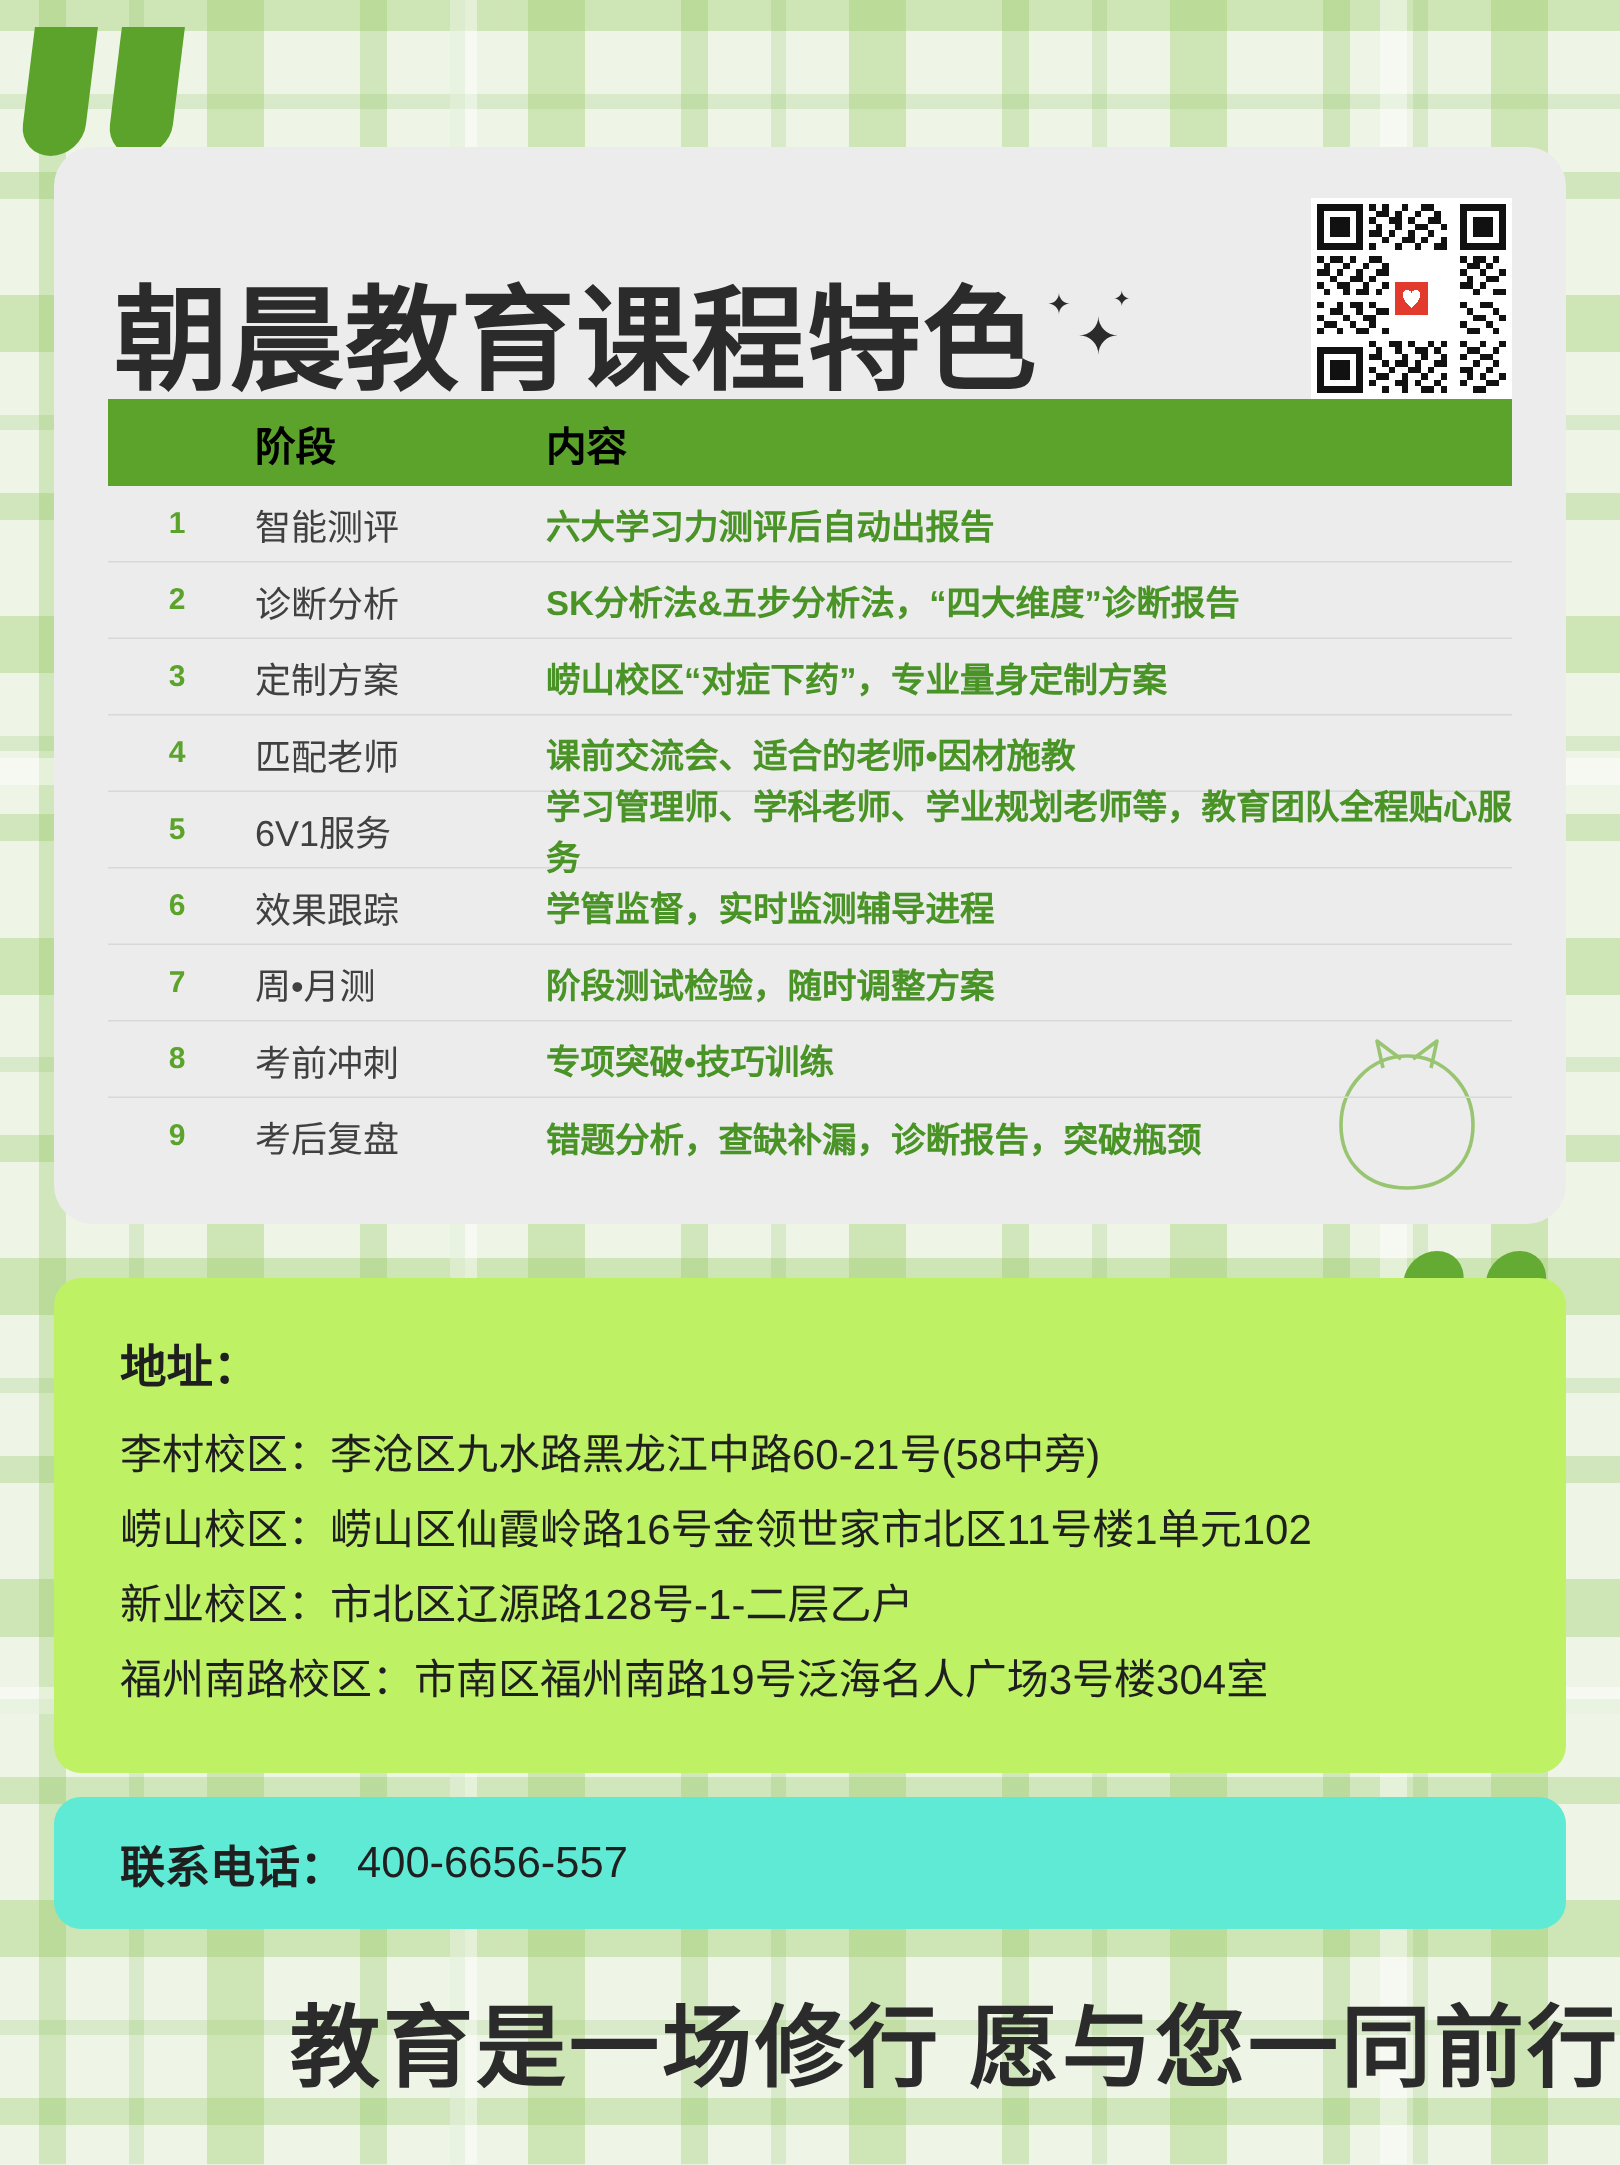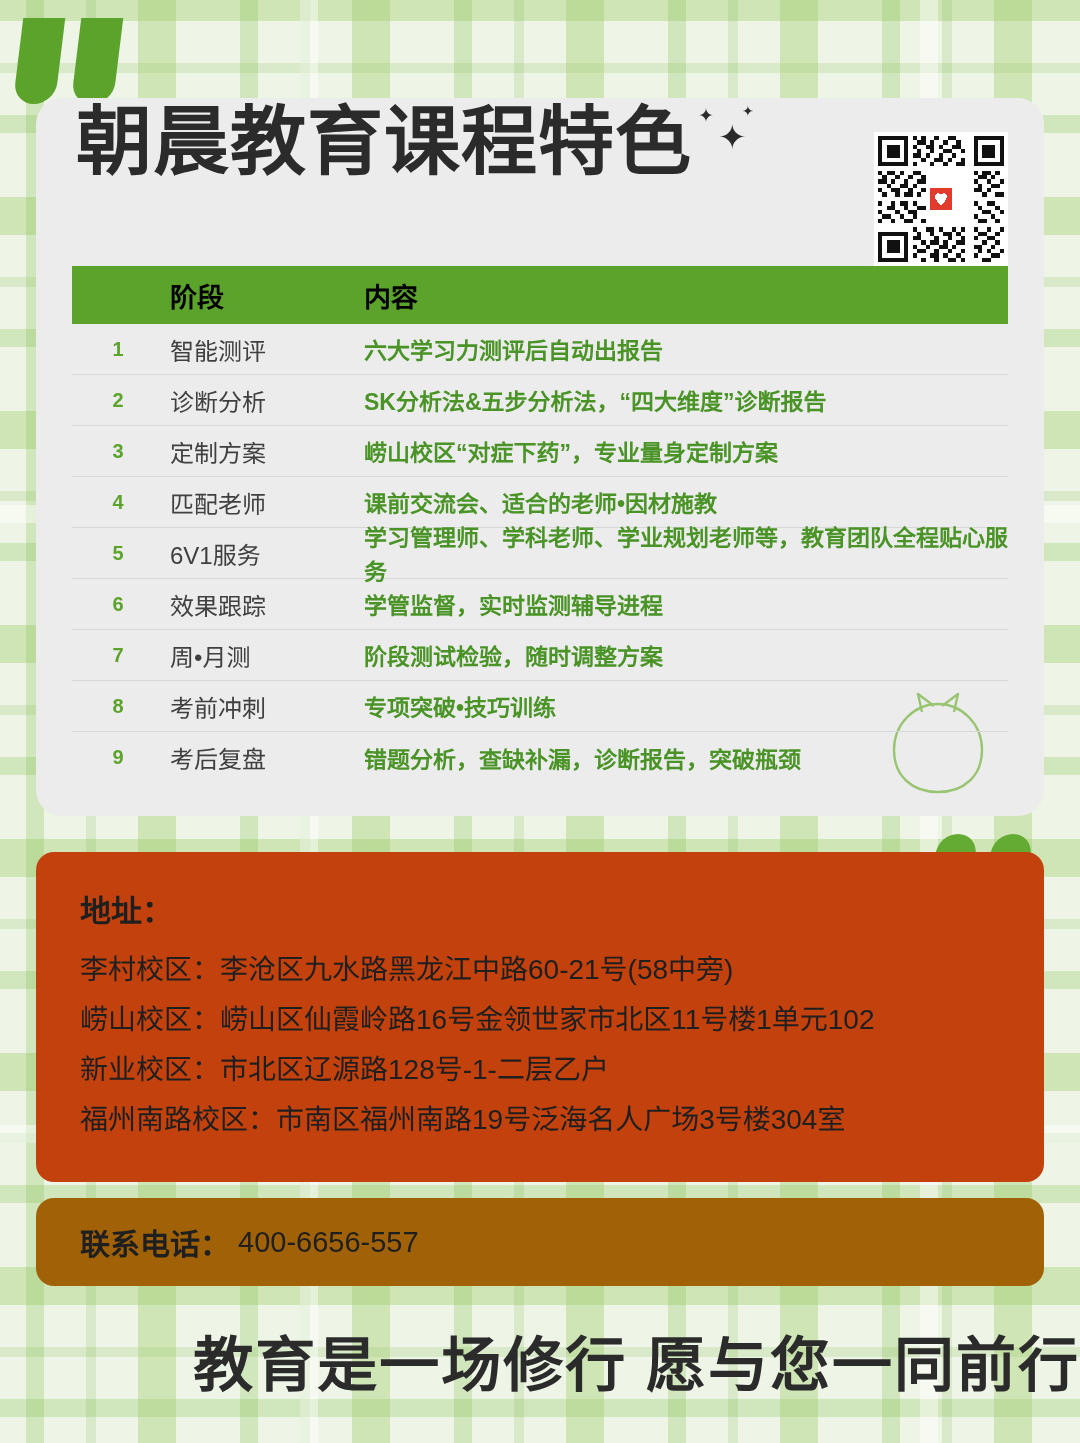--- a/index.html
+++ b/index.html
@@ -78,21 +78,21 @@
     left: 36px; top: 98px; width: 1008px; height: 718px;
     background: #ececec;
     border-radius: 26px;
     z-index: 5;
     overflow: hidden;
   }
 
   .card-header {
     position: relative;
     height: 168px;
-    display: flex; align-items: flex-start;
+    display: flex; align-items: flex-end;
     padding: 0 40px 0 40px;
   }
   .title {
     font-size: 76px;
     font-weight: 700;
     color: #2b2b2b;
     letter-spacing: 1px;
     line-height: 1;
     white-space: nowrap;
     margin-top: 6px;
@@ -159,40 +159,40 @@
     right: 46px; bottom: 16px;
     width: 120px; height: 110px;
     z-index: 1;
     opacity: .85;
   }
 
   
   .addr-box {
     position: absolute;
     left: 36px; top: 852px; width: 1008px; height: 330px;
-    background: #c2410c;
+    background: #bef264;
     border-radius: 18px;
     z-index: 4;
     padding: 34px 44px 0 44px;
   }
   .addr-title {
     font-size: 31px; font-weight: 700; color: #1f1f1f;
     margin-bottom: 14px;
   }
   .addr-line {
     font-size: 28px; color: #1f1f1f;
     line-height: 50px;
     white-space: nowrap;
   }
 
   
   .phone-box {
     position: absolute;
     left: 36px; top: 1198px; width: 1008px; height: 88px;
-    background: #a16207;
+    background: #5eead4;
     border-radius: 18px;
     z-index: 4;
     display: flex; align-items: center;
     padding-left: 44px;
   }
   .phone-label { font-size: 30px; font-weight: 700; color: #1f1f1f; }
   .phone-value { font-size: 29px; color: #1f1f1f; margin-left: 8px; }
 
   
   .slogan {

